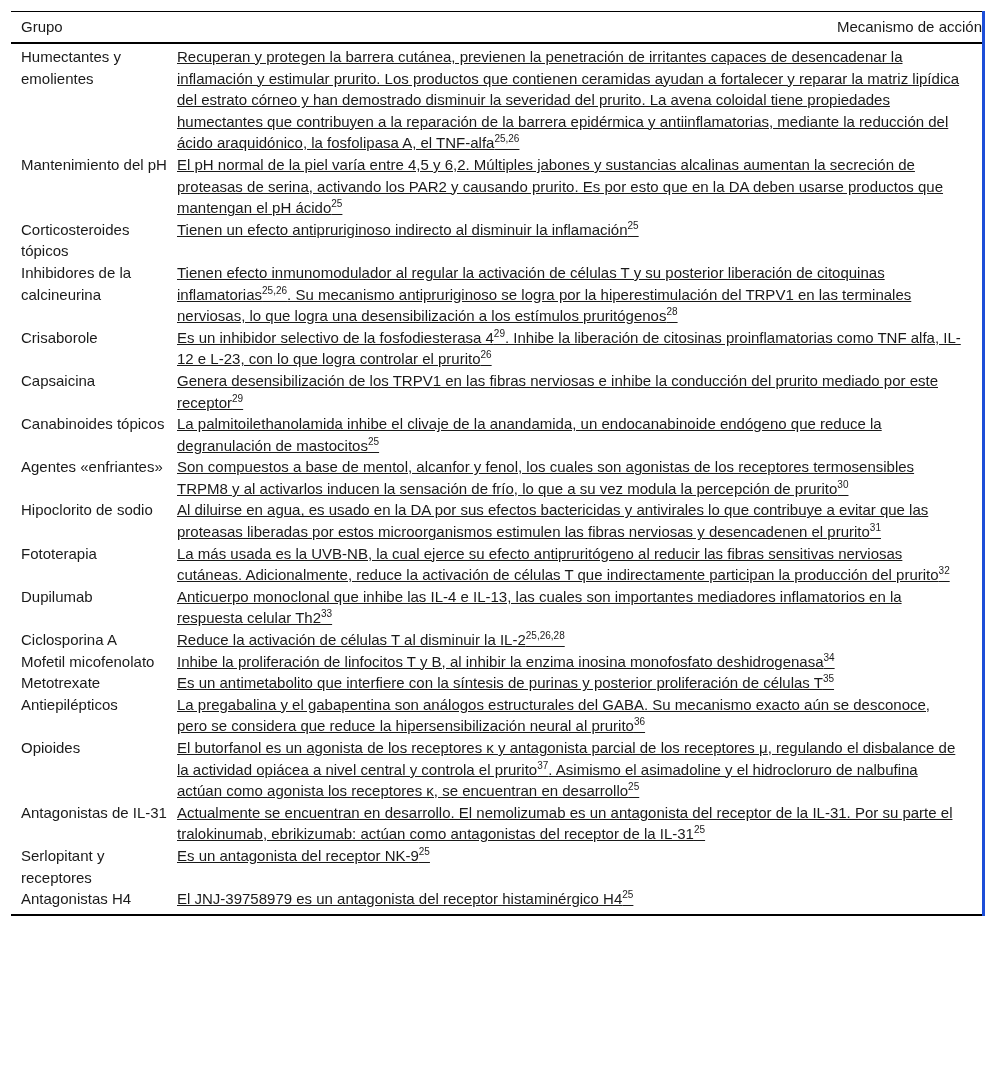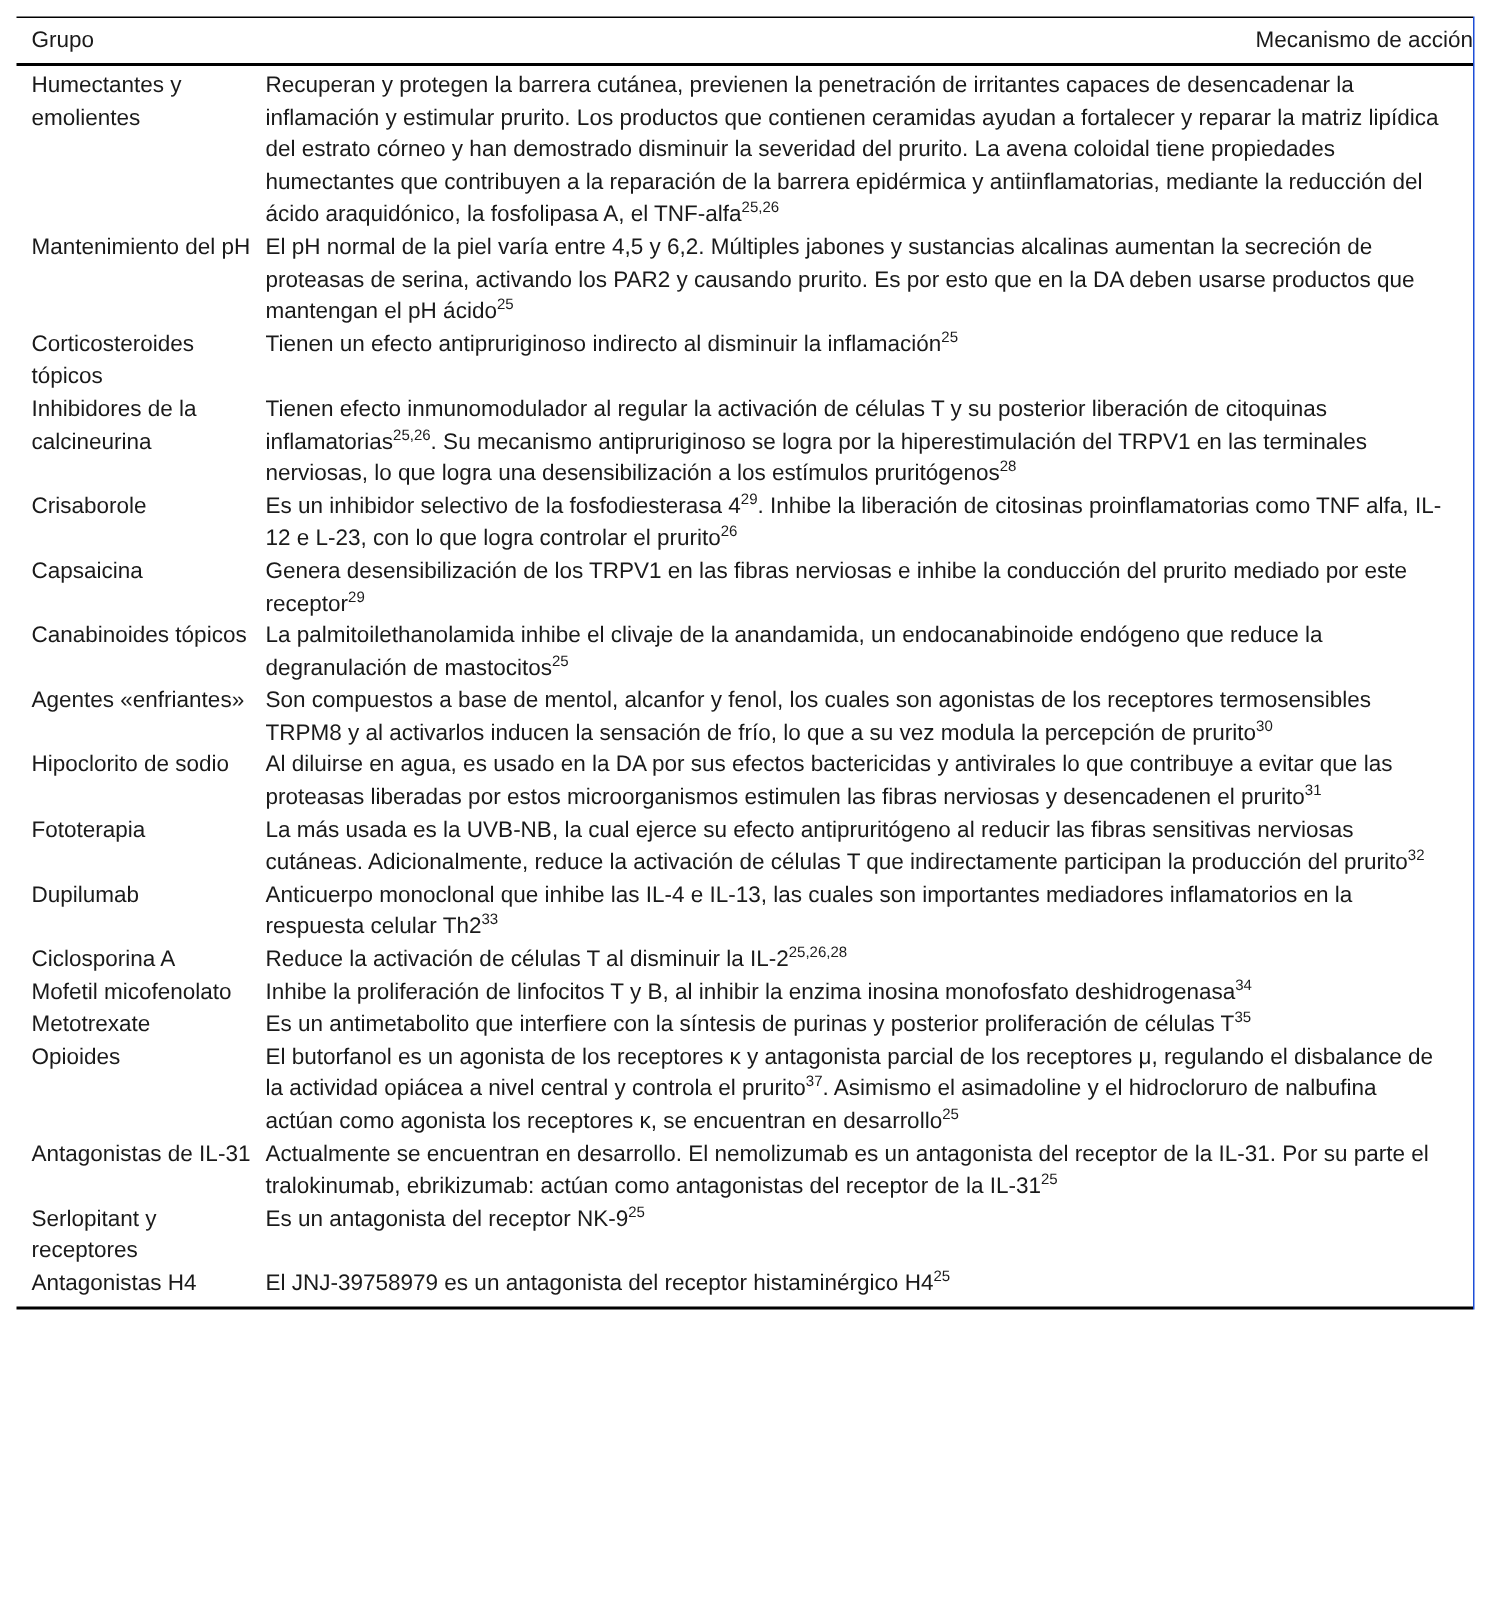--- a/index.html
+++ b/index.html
@@ -14,21 +14,21 @@
       font-family: "Liberation Sans", sans-serif;
       color: #1a1a1a;
       font-size: 15px;
       line-height: 21.6px;
     }
     .table-wrap {
       position: absolute;
       left: 10px;
       top: 11px;
       width: 971px;
-      border-right: 1px solid #1d4ed8;
+      border-right: 3px solid #1d4ed8;
       border-left: 1px solid #ffffff;
     }
     table {
       width: 971px;
       border-collapse: collapse;
       table-layout: fixed;
     }
     col.c1 { width: 165px; }
     col.c2 { width: 806px; }
     thead tr {
@@ -52,20 +52,21 @@
       vertical-align: top;
       padding: 0;
     }
     tbody td.g {
       padding-left: 10px;
       padding-right: 6px;
     }
     tbody td.m {
       padding-left: 1px;
       padding-right: 20px;
+      text-decoration: underline;
     }
     tbody tr:first-child td {
       padding-top: 2px;
     }
     tbody tr:last-child td {
       padding-bottom: 4px;
       margin-top: 46px;
     }
     tbody tr:last-child {
       border-bottom: 2px solid #000000;
@@ -143,20 +144,24 @@
         </tr>
       <tr>
           <td class="g">Mofetil micofenolato</td>
           <td class="m"><span>Inhibe la proliferación de linfocitos T y B, al inhibir la enzima inosina monofosfato deshidrogenasa</span><sup>34</sup></td>
         </tr>
       <tr>
           <td class="g">Metotrexate</td>
           <td class="m"><span>Es un antimetabolito que interfiere con la síntesis de purinas y posterior proliferación de células T</span><sup>35</sup></td>
         </tr>
       <tr>
+          <td class="g">Antiepilépticos</td>
+          <td class="m"><span>La pregabalina y el gabapentina son análogos estructurales del GABA. Su mecanismo exacto aún se desconoce, pero se considera que reduce la hipersensibilización neural al prurito</span><sup>36</sup></td>
+        </tr>
+      <tr>
           <td class="g">Opioides</td>
           <td class="m"><span>El butorfanol es un agonista de los receptores κ y antagonista parcial de los receptores μ, regulando el disbalance de la actividad opiácea a nivel central y controla el prurito</span><sup>37</sup><span>. Asimismo el asimadoline y el hidrocloruro de nalbufina actúan como agonista los receptores κ, se encuentran en desarrollo</span><sup>25</sup></td>
         </tr>
       <tr>
           <td class="g">Antagonistas de IL-31</td>
           <td class="m"><span>Actualmente se encuentran en desarrollo. El nemolizumab es un antagonista del receptor de la IL-31. Por su parte el tralokinumab, ebrikizumab: actúan como antagonistas del receptor de la IL-31</span><sup>25</sup></td>
         </tr>
       <tr>
           <td class="g">Serlopitant y receptores</td>
           <td class="m"><span>Es un antagonista del receptor NK-9</span><sup>25</sup></td>

